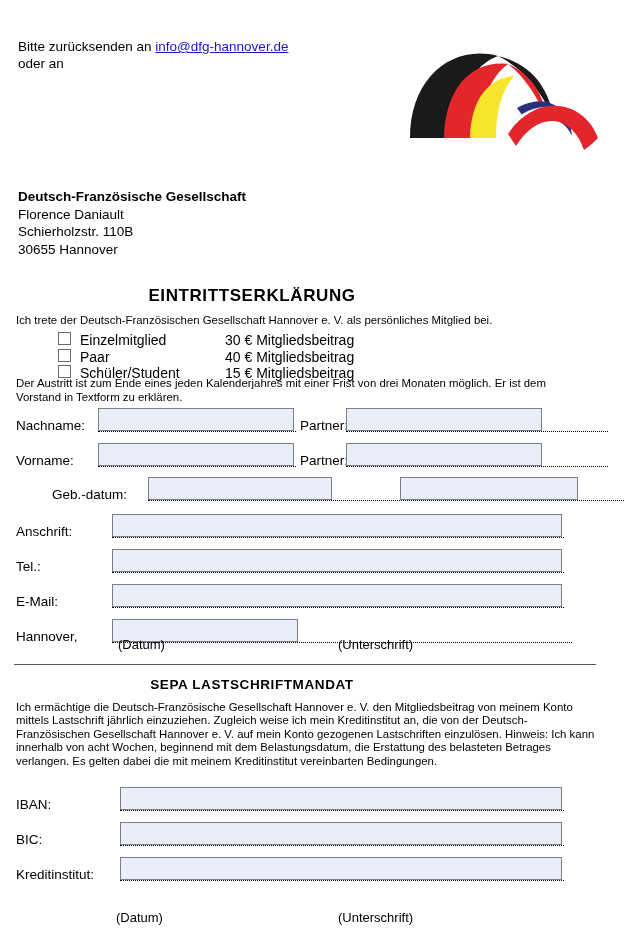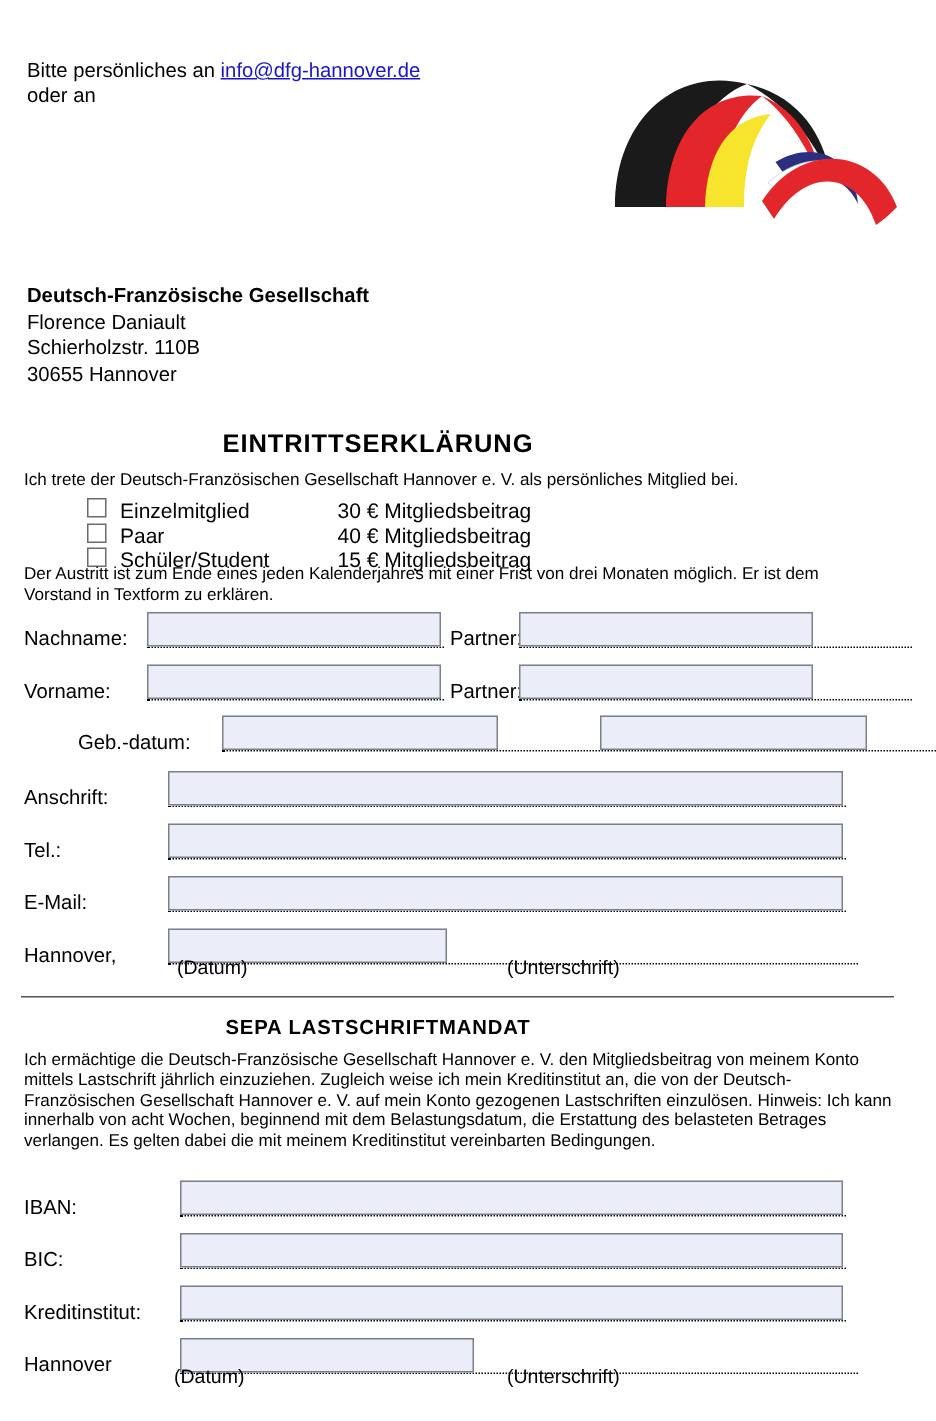--- a/index.html
+++ b/index.html
@@ -167,21 +167,21 @@
     height: 0;
     border-top: 1.2px solid #555555;
   }
 </style>
 </head>
 <body>
 
 <div class="page">
 
   <div class="header-note">
-    <span>Bitte persönliches an </span><a class="email-link" href="#">info@dfg-hannover.de</a><br>
+    <span>Bitte zurücksenden an </span><a class="email-link" href="#">info@dfg-hannover.de</a><br>
     <span>oder an</span>
   </div>
 
   <div class="logo">
     <svg width="200" height="125" viewBox="0 0 200 125">
 
       <path d="M6 104 C6 44 48 10 94 22 C72 30 52 56 50 104 Z" fill="#1a1a1a"></path>
       <path d="M40 104 C41 54 68 26 104 30 C88 42 76 64 76 104 Z" fill="#e3262b"></path>
       <path d="M66 104 C67 66 84 44 110 42 C99 56 92 74 92 104 Z" fill="#f6e52c"></path>
 
@@ -291,21 +291,16 @@
     <span class="leader" style="left:104px; width:444px;"></span>
     <span class="field" style="left:104px; width:442px;"></span>
   </div>
 
   <div class="frow" style="top:853px;">
     <span class="flabel">Kreditinstitut:</span>
     <span class="leader" style="left:104px; width:444px;"></span>
     <span class="field" style="left:104px; width:442px;"></span>
   </div>
 
-  <div class="frow" style="top:888px;">
-    <span class="flabel">Hannover</span>
-    <span class="leader" style="left:104px; width:452px;"></span>
-    <span class="field" style="left:104px; width:196px;"></span>
-  </div>
   <span class="sig-caption" style="left:116px; top:910px;">(Datum)</span>
   <span class="sig-caption" style="left:338px; top:910px;">(Unterschrift)</span>
 
 </div>
 
 </body></html>

